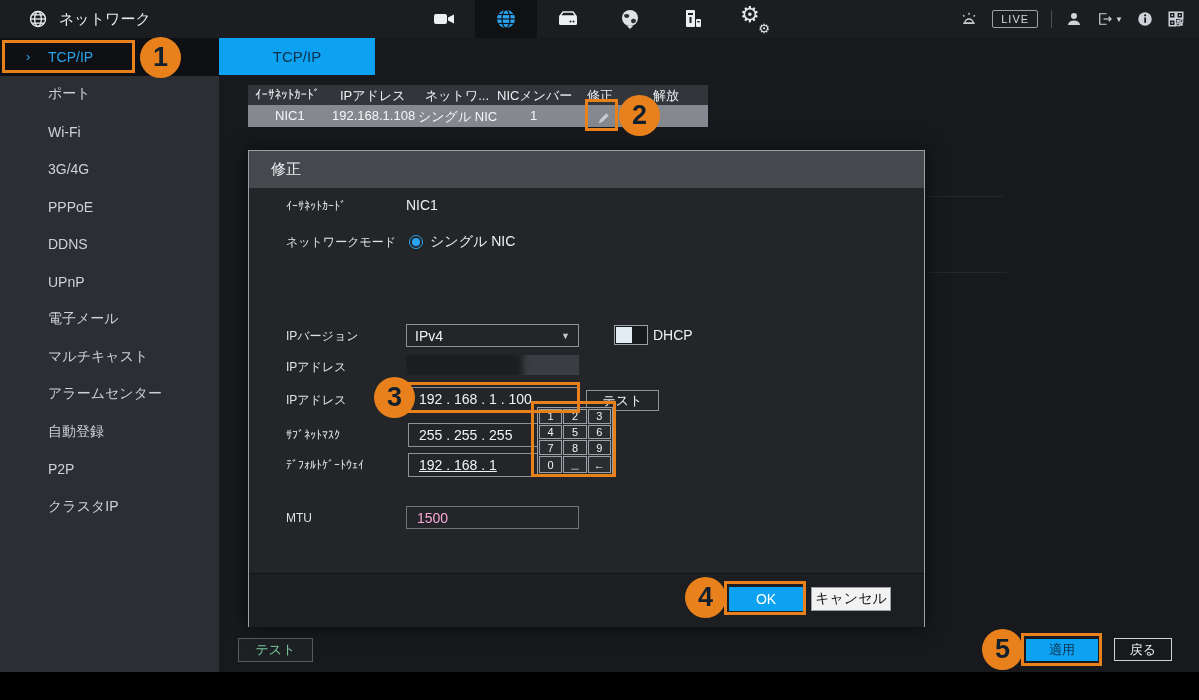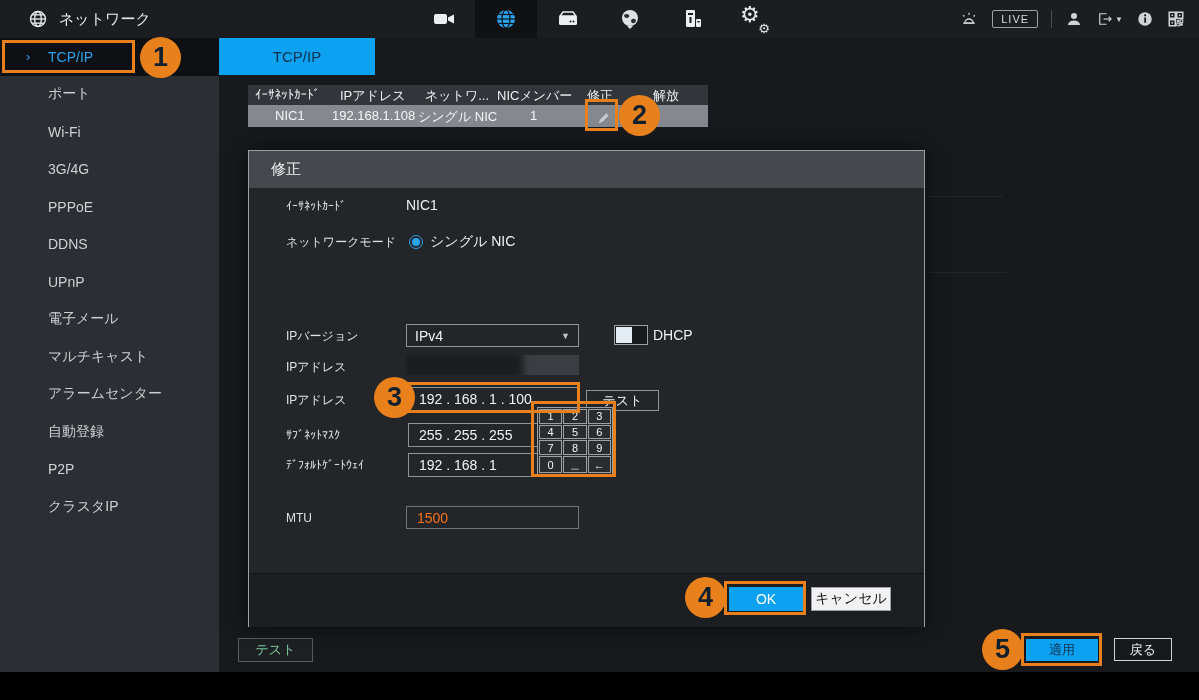--- a/index.html
+++ b/index.html
@@ -56,21 +56,21 @@
   .m-select .arrow { margin-left:auto; font-size:9px; color:#c3c7cb; }
   .radio-outer { position:absolute; left:160px; top:84px; width:14px; height:14px; border:1px solid #2aa3f0; border-radius:50%; display:flex; align-items:center; justify-content:center; cursor:pointer; }
   .radio-inner { width:8px; height:8px; background:#2aa3f0; border-radius:50%; }
   .toggle { position:absolute; left:365px; top:174px; width:34px; height:20px; border:1px solid #98a0a6; background:#17191c; cursor:pointer; }
   .toggle-knob { position:absolute; left:1px; top:1px; width:16px; height:16px; background:#e4ecf3; }
   .mac-field { position:absolute; left:157px; top:204px; width:173px; height:20px; background:#3a3d42; overflow:hidden; }
   .mac-blur { position:absolute; left:-4px; top:-4px; width:70%; height:28px; background:#1b1d20; filter:blur(3px); }
   .test-modal { position:absolute; left:337px; top:239px; width:73px; height:21px; border:1px solid #8d9298; background:#232528; color:#eceef0; }
   .keypad { position:absolute; left:288px; top:256px; width:76px; height:68px; background:#2a2c30; border:1px solid #9aa0a6; display:grid; grid-template-columns:repeat(3,1fr); grid-auto-rows:1fr; gap:1px; padding:1px; z-index:5; }
   .key { border:1px solid #9aa0a6; background:#2a2c30; color:#f2f4f6; font-size:11px; display:flex; align-items:center; justify-content:center; cursor:pointer; }
-  .mtu-input { position:absolute; left:157px; top:355px; width:173px; height:23px; border:1px solid #70757a; color:#f97316; }
+  .mtu-input { position:absolute; left:157px; top:355px; width:173px; height:23px; border:1px solid #70757a; color:#f9a8d4; }
   .m-divider { position:absolute; left:0; top:422px; width:100%; height:1px; background:#121315; }
   .m-footer { position:absolute; left:0; top:423px; width:100%; height:53px; background:#1c1e21; }
   .ok-btn { position:absolute; left:480px; top:436px; width:74px; height:24px; background:#0da1f2; color:#fff; font-size:14px; }
   .cancel-btn { position:absolute; left:562px; top:436px; width:80px; height:24px; background:#f2f2f2; border:1px solid #9aa0a6; color:#111; font-size:14px; }
 
   
   .ann-box { position:absolute; border:3px solid #e8811c; pointer-events:none; z-index:9; }
   .ann-circle { position:absolute; width:41px; height:41px; border-radius:50%; background:#e8811c; color:#12202e; font-size:27px; font-weight:bold; display:flex; align-items:center; justify-content:center; pointer-events:none; z-index:9; }
 
   .black-strip { position:absolute; left:0; top:672px; width:1199px; height:28px; background:#000; }
@@ -298,21 +298,21 @@
       </div>
 
     <div class="m-label" style="top:241px">IPアドレス</div>
     <div class="m-input" style="left:159px; top:236px; width:170px; height:24px;">192 . 168 .  1    . 100</div>
     <div class="btn test-modal">テスト</div>
 
     <div class="m-label small" style="top:277px">ｻﾌﾞﾈｯﾄﾏｽｸ</div>
     <div class="m-input" style="left:159px; top:272px; width:170px; height:24px;">255 . 255 . 255</div>
 
     <div class="m-label small" style="top:307px">ﾃﾞﾌｫﾙﾄｹﾞｰﾄｳｪｲ</div>
-    <div class="m-input" style="left:159px; top:302px; width:170px; height:24px;">192 . 168 .  1</div>
+    <div class="m-input" style="left:159px; top:302px; width:170px; height:24px;text-decoration:underline;">192 . 168 .  1</div>
 
     <div class="keypad">
       <div class="key">1</div>
       <div class="key">2</div>
       <div class="key">3</div>
       <div class="key">4</div>
       <div class="key">5</div>
       <div class="key">6</div>
       <div class="key">7</div>
       <div class="key">8</div>

